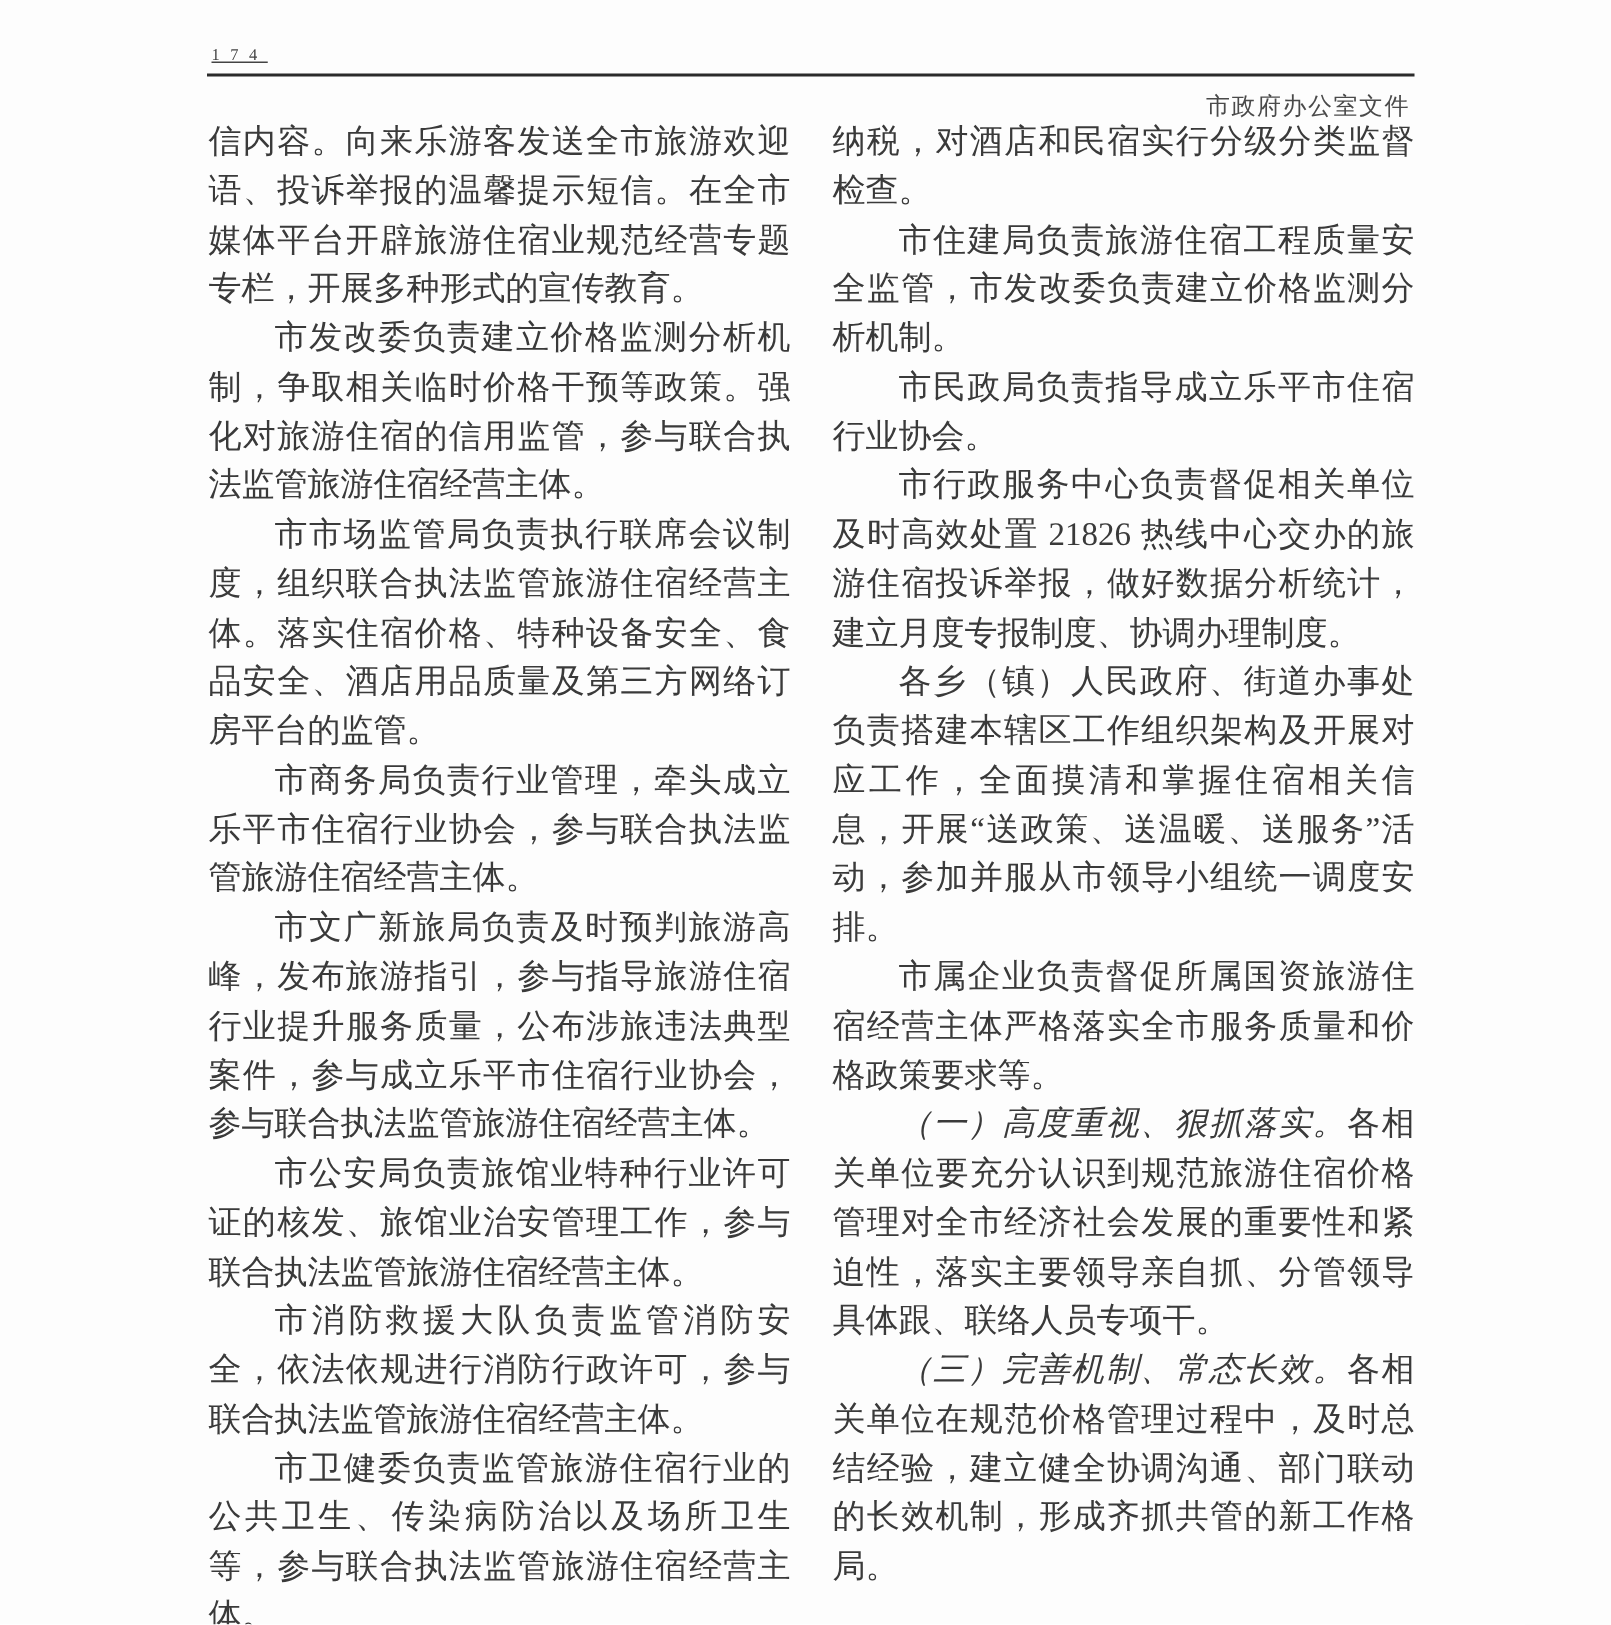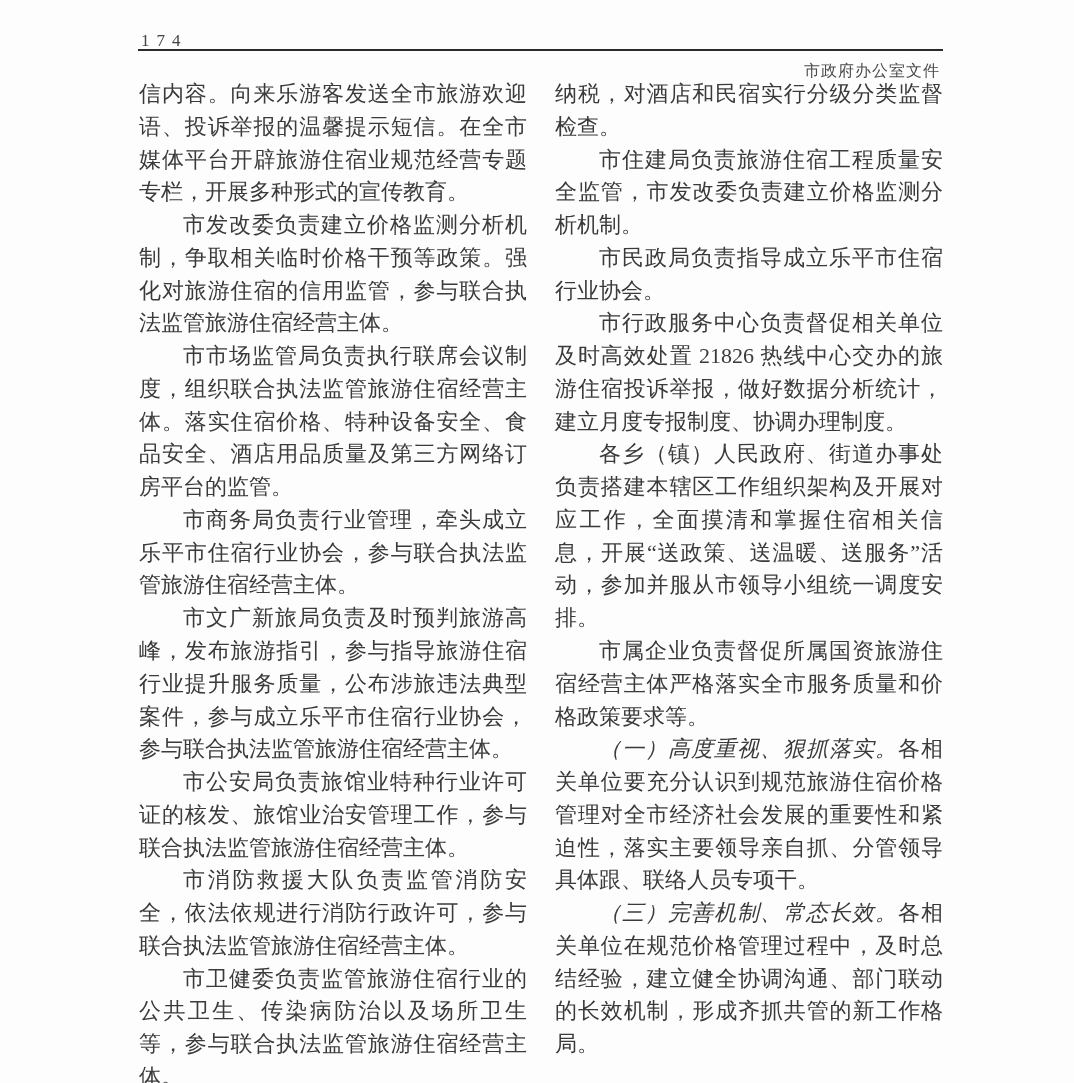--- a/index.html
+++ b/index.html
@@ -9,23 +9,24 @@
     height: 1083px;
     background: #fdfdfd;
     font-family: "Liberation Serif", "DejaVu Serif", serif;
     color: #3a3a3a;
     overflow: hidden;
   }
   .page-number {
     position: absolute;
     left: 141px;
     top: 31px;
-    font-size: 17px;
+    font-size: 11px;
     letter-spacing: 7px;
     color: #444;
+    text-decoration: underline;
   }
   .doc-label {
     position: absolute;
     right: 134px;
     top: 27px;
     font-size: 16px;
     letter-spacing: 1px;
     color: #4a4a4a;
     margin-top: 34px;
   }

